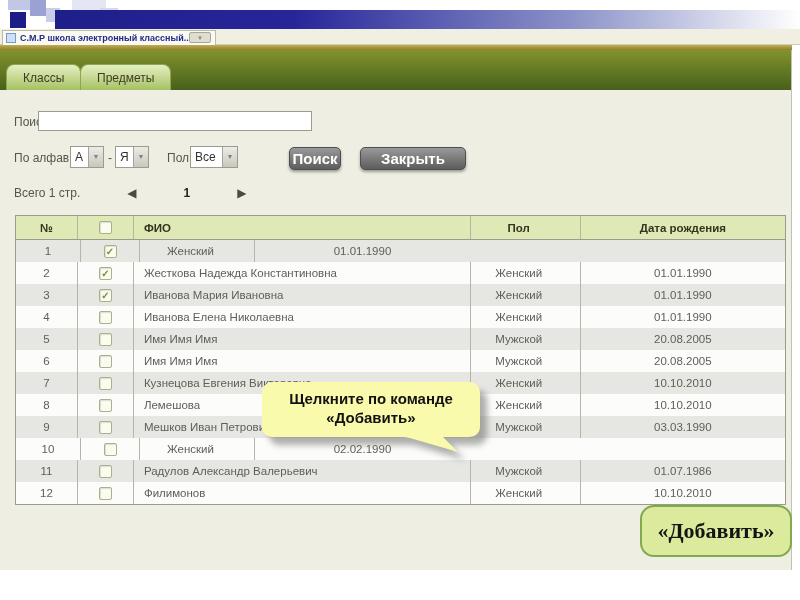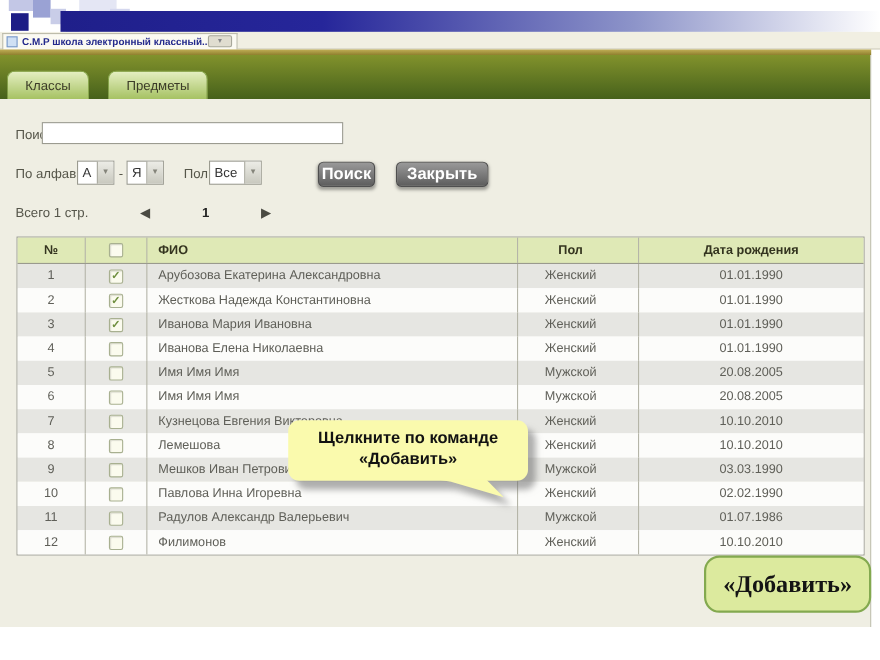--- a/index.html
+++ b/index.html
@@ -36,21 +36,21 @@
     background:#efeee3; border-right:1px solid #c2c2b2; }
   .green-band { position:absolute; left:0; top:0; width:100%; height:40px;
     background:linear-gradient(180deg,#82922c,#46611b); }
   .tab { position:absolute; bottom:0; height:26px; border-radius:8px 8px 0 0;
     font-size:12px; color:#3c3c28; display:flex; align-items:center; justify-content:center;
     padding:0 16px; cursor:default;margin-top:40px; }
   .tab-inactive { background:linear-gradient(180deg,#e5efc2 0%,#a6c263 100%);
     border:1px solid #8aa84e; border-bottom:none; }
   .tab-active { height:30px; background:#fbfaf0; border:1px solid #d6d4c2; border-bottom:none; z-index:2; }
   .tab-klassy   { left:6px; }
-  .tab-predmety { left:98px;text-align:right; }
+  .tab-predmety { left:80px;text-align:right; }
   .tab-spiski   { left:208px; }
 
   
   .lbl { position:absolute; font-size:12px; color:#56564a; }
   .search-label { left:14px; top:65px; }
   .search-input { position:absolute; left:38px; top:61px; width:274px; height:20px;
     background:#fff; border:1px solid #9b9b90; font-size:12px; padding:0 4px; }
   .alpha-label { left:14px; top:101px; }
   .dd { position:absolute; top:96px; height:22px; background:#fff; border:1px solid #9b9b90; display:flex; }
   .dd-value { flex:1; font-size:12px; color:#333; padding:3px 3px 0 4px; overflow:hidden; }
@@ -59,21 +59,21 @@
     font-size:7px; color:#84847a; text-align:center; line-height:20px; }
   .dd-a   { left:70px;  width:34px; }
   .dash   { left:108px; top:101px; }
   .dd-ya  { left:115px; width:34px; }
   .gender-label { left:167px; top:101px; }
   .dd-vse { left:190px; width:48px; }
   .btn { position:absolute; top:97px; height:23px; border-radius:5px; border:1px solid #4f4f4f;
     background:linear-gradient(180deg,#999999,#5d5d5d); color:#fff; font-weight:bold; font-size:15px;
     text-align:center; line-height:21px; box-shadow:0 2px 3px rgba(0,0,0,.35); cursor:pointer; }
   .btn-search { left:289px; width:52px; }
-  .btn-close  { left:360px; width:84px; }
+  .btn-close  { left:360px; width:106px; }
 
   
   .pager { position:absolute; left:14px; top:136px; display:flex; align-items:center; font-size:12px; color:#55554a;gap:39px; }
   .pg-arrow { font-size:12px; margin:0 8px; color:#4a4a42; cursor:pointer; }
   .pg-cur { font-weight:bold; color:#222; }
 
   
   .table { position:absolute; left:15px; top:165px; width:771px; border:1px solid #9a9a8e; background:#fff; }
   .trow { display:flex; height:22px; line-height:22px; font-size:11.5px; color:#5f5f58; }
   .trow.head { height:24px; line-height:24px; background:#dfe9b6; font-weight:bold; color:#34341f;
@@ -175,21 +175,20 @@
         <div class="cell c-fio">ФИО</div>
         <div class="cell c-gender">Пол</div>
         <div class="cell c-date">Дата рождения</div>
       </div>
       <div>
           <div class="trow odd">
         <div class="cell c-num">1</div>
         <div class="cell c-check">
               <span class="cbx checked">✓</span>
             </div>
-        <div class="cell c-fio">Арубозова Екатерина Александровна</div>
         <div class="cell c-gender">Женский</div>
         <div class="cell c-date">01.01.1990</div>
       </div>
           <div class="trow even">
         <div class="cell c-num">2</div>
         <div class="cell c-check">
               <span class="cbx checked">✓</span>
             </div>
         <div class="cell c-fio">Жесткова Надежда Константиновна</div>
         <div class="cell c-gender">Женский</div>
@@ -256,21 +255,20 @@
             </div>
         <div class="cell c-fio">Мешков Иван Петрович</div>
         <div class="cell c-gender">Мужской</div>
         <div class="cell c-date">03.03.1990</div>
       </div>
           <div class="trow even">
         <div class="cell c-num">10</div>
         <div class="cell c-check">
               <span class="cbx"></span>
             </div>
-        <div class="cell c-fio">Павлова Инна Игоревна</div>
         <div class="cell c-gender">Женский</div>
         <div class="cell c-date">02.02.1990</div>
       </div>
           <div class="trow odd">
         <div class="cell c-num">11</div>
         <div class="cell c-check">
               <span class="cbx"></span>
             </div>
         <div class="cell c-fio">Радулов Александр Валерьевич</div>
         <div class="cell c-gender">Мужской</div>

